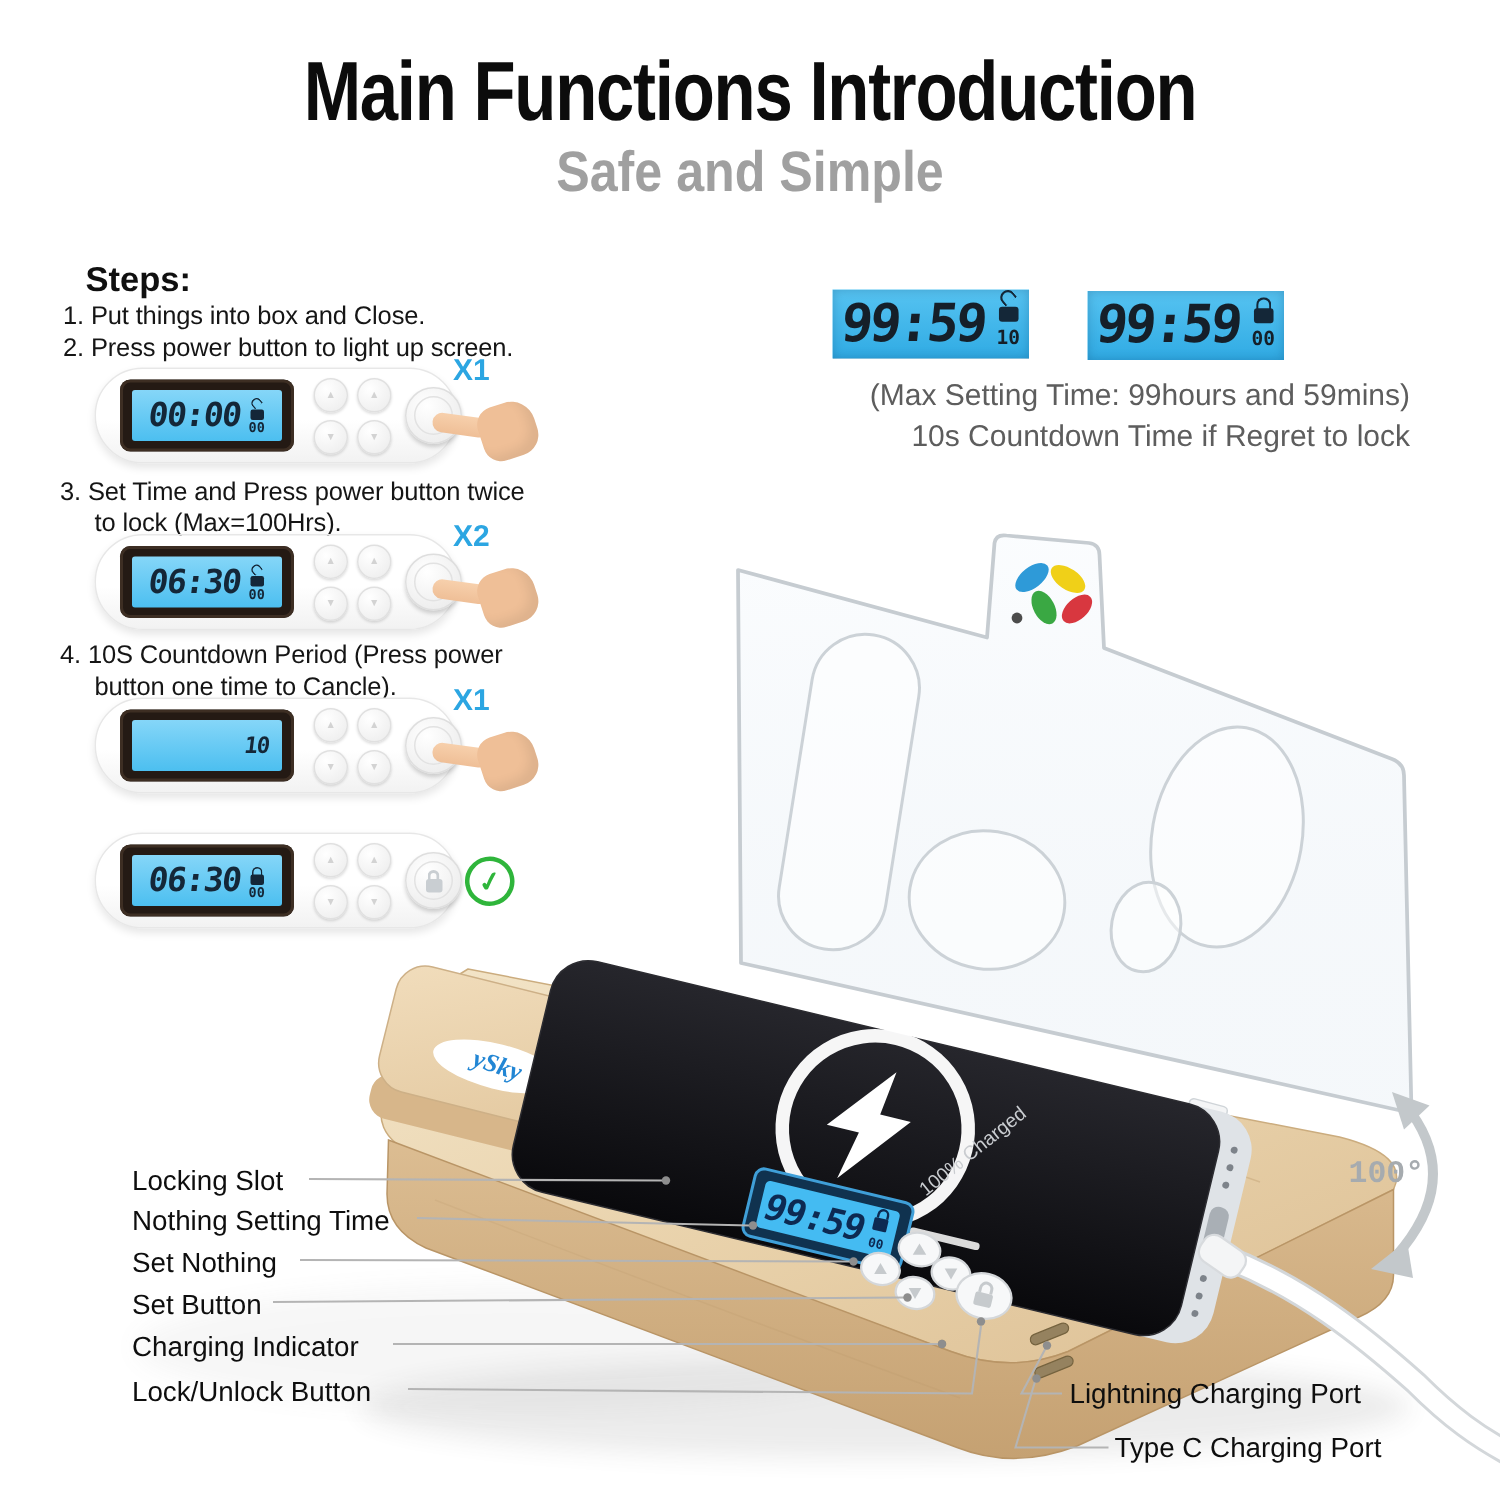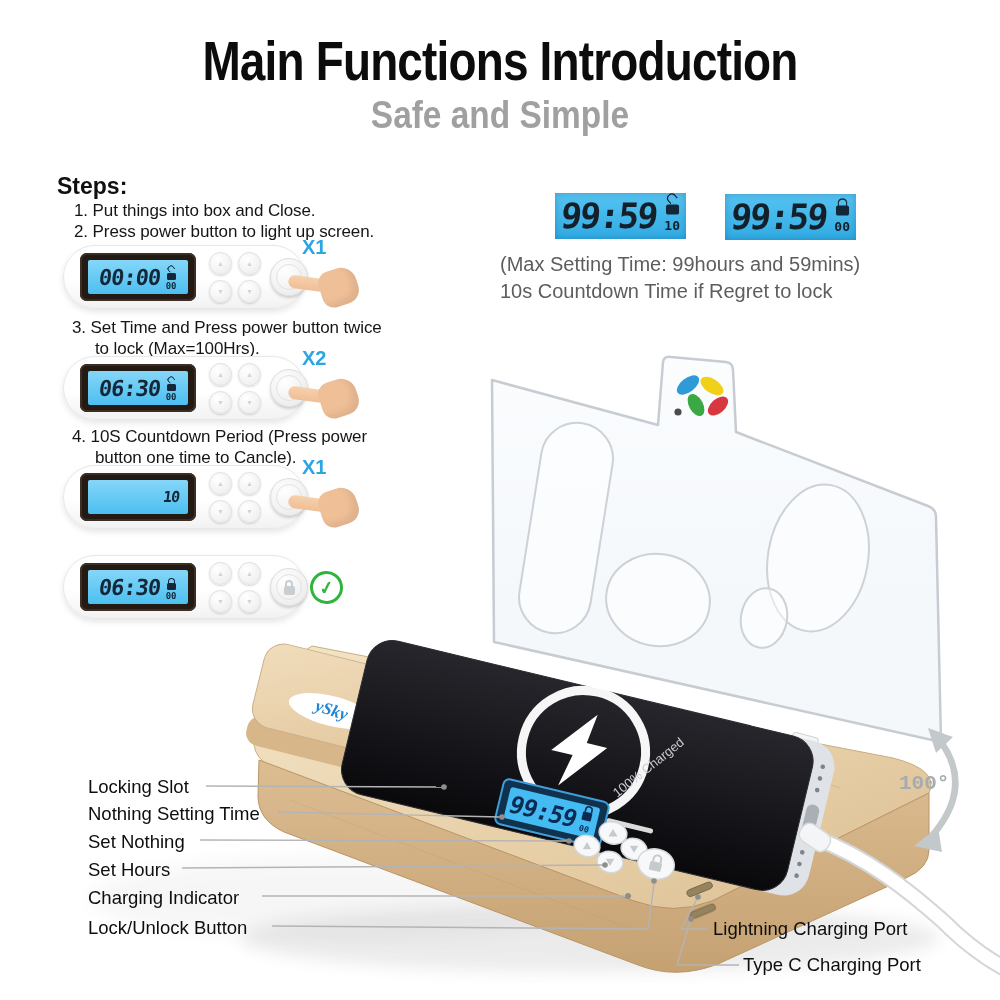--- a/index.html
+++ b/index.html
@@ -9,21 +9,21 @@
   .layer2{z-index:2;}
 
   
   .title{top:28px;left:0;width:100%;text-align:center;font-size:56px;font-weight:bold;color:#0c0c0c;
          letter-spacing:-1px;transform:scaleX(.82);}
   .subtitle{top:94px;left:0;width:100%;text-align:center;font-size:38px;font-weight:bold;color:#a0a0a0;
          transform:scaleX(.88);}
 
   
   .steps-heading{left:57px;top:173px;font-size:23px;font-weight:bold;color:#101010;}
-  .steptext{color:#151515;font-size:17px;letter-spacing:-0.1px;margin-left:32px;}
+  .steptext{color:#151515;font-size:17px;letter-spacing:-0.1px;}
 
   
   .panel{position:absolute;left:63px;width:240px;height:62px;background:linear-gradient(#ffffff 55%,#f2f2f2);
          border:1px solid #e7e7e7;border-radius:32px;box-shadow:0 3px 6px rgba(0,0,0,.10);
          display:flex;align-items:center;}
   .lcd{margin-left:16px;width:116px;height:48px;background:#241a14;border-radius:7px;
        display:flex;align-items:center;justify-content:center;
        box-shadow:inset 0 0 0 2px #3d2e23;flex:none;}
   .screen{width:100px;height:34px;background:linear-gradient(#85d6f8,#4cbff0);border-radius:2px;
           display:flex;align-items:center;justify-content:center;gap:5px;overflow:hidden;}
@@ -63,21 +63,21 @@
   .bigdisplay{position:absolute;width:131px;height:46px;background:linear-gradient(#56c3f1,#30abe4);
         display:flex;align-items:center;justify-content:center;gap:8px;
         box-shadow:inset 0 0 7px rgba(0,40,80,.25);}
   .bigdigits{font-family:"DejaVu Sans Mono",monospace;font-weight:bold;font-size:35px;color:#151f29;
         transform:skewX(-6deg);display:inline-block;letter-spacing:-2px;}
   .bigmini{display:flex;flex-direction:column;align-items:center;line-height:1;margin-top:1px;}
   .bigmini .lockicon{transform:scale(1.45);margin-bottom:4px;}
   .bigmini .lockicon.unlocked{transform:scale(1.45);}
   .bigminidigits{font-family:"DejaVu Sans Mono",monospace;font-weight:bold;font-size:13px;color:#151f29;margin-top:2px;}
 
-  .note{left:500px;width:440px;text-align:left;font-size:20px;color:#5d5d5d;}
+  .note{left:500px;width:440px;text-align:right;font-size:20px;color:#5d5d5d;}
 
   
   .callout{font-size:18.5px;color:#0e0e0e;white-space:nowrap;}
   .angle{left:899px;top:772px;font-size:21px;font-weight:bold;color:#a6abaf;font-family:Liberation Mono, monospace;}
 
   svg.photo{position:absolute;left:0;top:0;width:1000px;height:1000px;z-index:1;}
 </style>
 </head>
 <body>
 
@@ -365,21 +365,21 @@
       <span class="bigminidigits">00</span>
       </span>
   </div>
 
   <div class="abs layer2 note" style="top:253px">(Max Setting Time: 99hours and 59mins)</div>
   <div class="abs layer2 note" style="top:280px">10s Countdown Time if Regret to lock</div>
 
   <div class="abs layer2 callout" style="left:88px;top:776px">Locking Slot</div>
   <div class="abs layer2 callout" style="left:88px;top:803px">Nothing Setting Time</div>
   <div class="abs layer2 callout" style="left:88px;top:831px">Set Nothing</div>
-  <div class="abs layer2 callout" style="left:88px;top:859px">Set Hours</div>
+  <div class="abs layer2 callout" style="left:88px;top:859px">Set Button</div>
   <div class="abs layer2 callout" style="left:88px;top:887px">Charging Indicator</div>
   <div class="abs layer2 callout" style="left:88px;top:917px">Lock/Unlock Button</div>
   <div class="abs layer2 callout" style="left:713px;top:918px">Lightning Charging Port</div>
   <div class="abs layer2 callout" style="left:743px;top:954px">Type C Charging Port</div>
 
   <div class="abs layer2 angle">100°</div>
 
 </div>
 
 </body></html>

